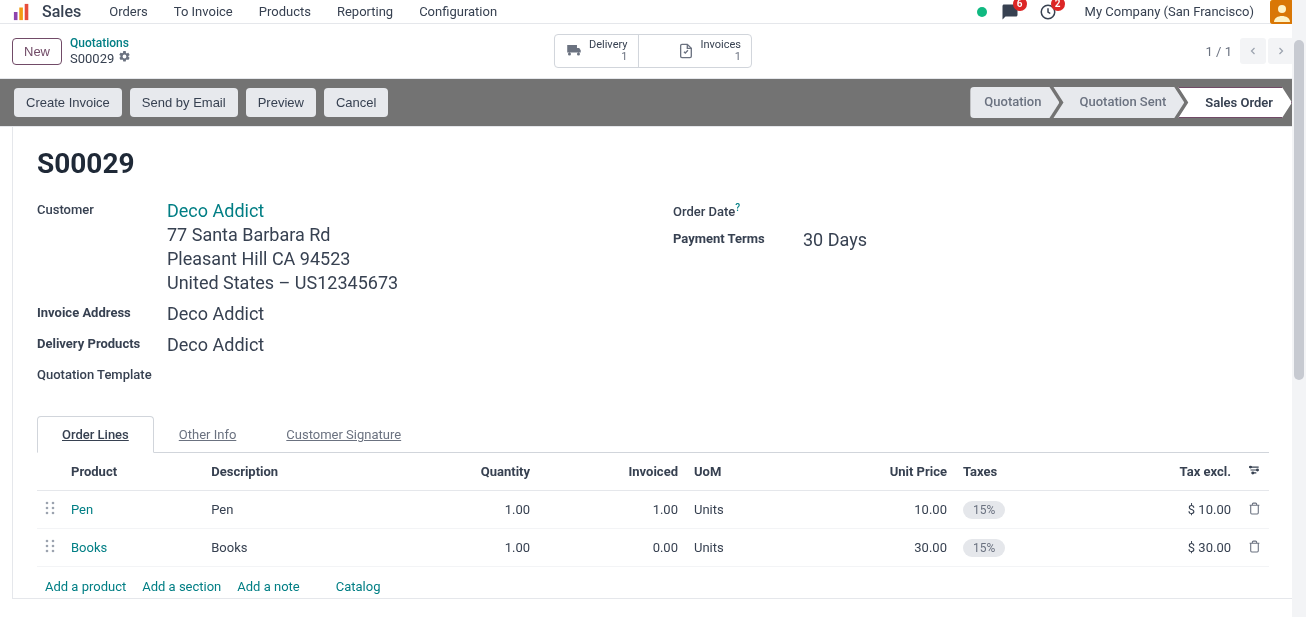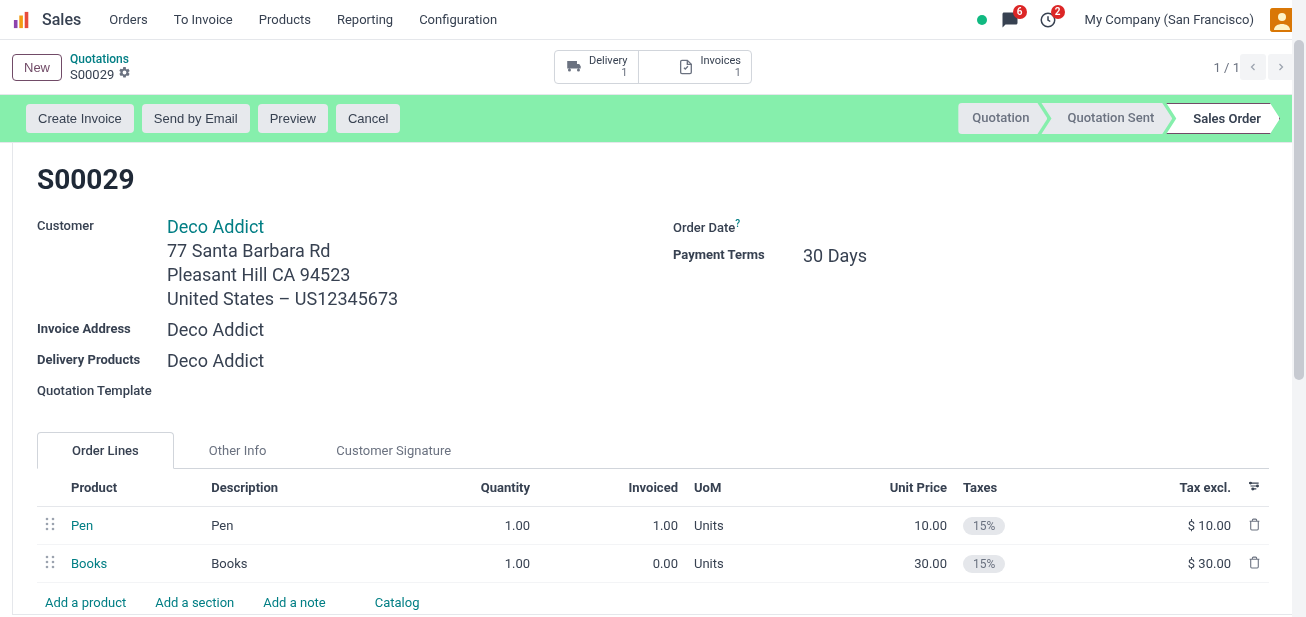--- a/index.html
+++ b/index.html
@@ -1,18 +1,18 @@
 <!DOCTYPE html>
 <html><head>
 <meta charset="utf-8">
 <style>
 * { box-sizing: border-box; margin: 0; padding: 0; }
 body { font-family: -apple-system, BlinkMacSystemFont, "Segoe UI", Roboto, sans-serif; font-size: 13px; color: #374151; background: #fff; width: 1306px; height: 617px; overflow: hidden; position: relative; }
 a { text-decoration: none; }
-.topnav { display: flex; align-items: center; height: 40px; padding: 0 12px; border-bottom: 1px solid #e5e7eb; gap: 6px; }
+.topnav { display: flex; align-items: center; height: 24px; padding: 0 12px; border-bottom: 1px solid #e5e7eb; gap: 6px; }
 .logo { width: 20px; height: 20px; display: inline-flex; align-items: center; justify-content: center; }
 .logo svg { width: 18px; height: 18px; }
 .app-title { font-size: 16px; font-weight: 500; color: #374151; margin-right: 12px; margin-left: 4px; }
 .nav-item { font-size: 13px; color: #374151; padding: 6px 10px; cursor: pointer; }
 .nav-spacer { flex: 1; }
 .status-dot { width: 10px; height: 10px; border-radius: 50%; background: #10b981; margin-right: 6px; }
 .chat-icon, .clock-icon { position: relative; width: 22px; height: 22px; display: inline-flex; align-items: center; justify-content: center; margin-right: 10px; cursor: pointer; }
 .badge-red { position: absolute; top: -4px; right: -6px; background: #dc2626; color: #fff; border-radius: 8px; font-size: 10px; font-weight: 600; min-width: 14px; height: 14px; display: flex; align-items: center; justify-content: center; padding: 0 3px; }
 .company-name { font-size: 13px; color: #374151; margin: 0 10px; cursor: pointer; }
 .avatar { width: 24px; height: 24px; border-radius: 3px; background: linear-gradient(135deg, #fbbf24, #f59e0b); display: flex; align-items: center; justify-content: center; font-size: 11px; font-weight: 700; color: #7c2d12; }
@@ -25,57 +25,57 @@
 .gear-icon { cursor: pointer; }
 
 .center-stats { position: absolute; left: 50%; transform: translateX(-50%); display: flex; gap: 0; border: 1px solid #d1d5db; border-radius: 4px; overflow: hidden; }
 .stat-box { display: flex; align-items: center; gap: 6px; padding: 4px 10px; cursor: pointer; border-right: 1px solid #d1d5db; }
 .stat-box:last-child { border-right: none; margin-left: 28px; }
 .stat-ico { width: 18px; height: 18px; display: flex; align-items: center; justify-content: center; color: #6b7280; }
 .stat-txt { display: flex; flex-direction: column; line-height: 1.1; text-align: right; }
 .stat-label { font-size: 11px; color: #374151; }
 .stat-val { font-size: 11px; color: #6b7280; }
 
-.right-pager { margin-left: auto; display: flex; align-items: center; }
+.right-pager { margin-left: auto; display: flex; align-items: center; gap: 8px; }
 .pager-text { font-size: 13px; color: #6b7280; }
 .pager-btns { display: flex; gap: 2px; }
 .pager-btn { width: 26px; height: 26px; display: flex; align-items: center; justify-content: center; background: #f3f4f6; border-radius: 3px; cursor: pointer; color: #9ca3af; }
 
-.actionbar { background: #86efac; border-top: 1px solid #e5e7eb; border-bottom: 1px solid #e5e7eb; padding: 8px 26px; display: flex; align-items: center; gap: 8px; }
+.actionbar { background: #737373; border-top: 1px solid #e5e7eb; border-bottom: 1px solid #e5e7eb; padding: 8px 14px; display: flex; align-items: center; gap: 8px; }
 .btn-secondary { background: #e7e9ed; border: none; color: #374151; padding: 7px 12px; border-radius: 4px; font-size: 13px; font-weight: 500; cursor: pointer; }
 .statusflow { margin-left: auto; display: flex; }
 .statusflow .stage { position: relative; padding: 7px 18px 7px 26px; background: #e7e9ed; color: #6b7280; font-size: 13px; font-weight: 500; cursor: pointer; clip-path: polygon(0 0, calc(100% - 10px) 0, 100% 50%, calc(100% - 10px) 100%, 0 100%, 10px 50%); margin-left: -6px; }
 .statusflow .stage:first-child { clip-path: polygon(0 0, calc(100% - 10px) 0, 100% 50%, calc(100% - 10px) 100%, 0 100%); margin-left: 0; border-top-left-radius: 4px; border-bottom-left-radius: 4px; padding-left: 14px; text-align: right; }
 .statusflow .stage.active { background: #fff; color: #374151; border: 1px solid #714B67; font-weight: 600; }
 
 .form-area { padding: 20px 24px; border: 1px solid #e5e7eb; border-top: none; margin: 0 12px; height: 472px; overflow-y: auto; }
 .record-title { font-size: 28px; font-weight: 700; color: #1f2937; margin-bottom: 20px; }
 .two-col { display: flex; gap: 40px; }
 .col { flex: 1; }
 .field-row { display: flex; margin-bottom: 10px; align-items: flex-start; }
 .field-label { width: 130px; font-size: 13px; color: #374151; font-weight: 500; padding-top: 2px; }
 .field-label.bold { font-weight: 700; }
 .field-value { flex: 1; font-size: 18px; color: #374151; }
 .link-val { color: #017e84; cursor: pointer; }
 .addr-line { margin-top: 3px; }
 .help-sup { color: #017e84; font-size: 10px; vertical-align: super; cursor: pointer; }
 
 .tabs { display: flex; margin-top: 24px; border-bottom: 1px solid #d1d5db; }
-.tab { padding: 10px 34px; font-size: 13px; color: #6b7280; cursor: pointer; border: 1px solid transparent; border-bottom: none; margin-bottom: -1px; }
+.tab { padding: 10px 24px; font-size: 13px; color: #6b7280; cursor: pointer; border: 1px solid transparent; border-bottom: none; margin-bottom: -1px; text-decoration: underline; }
 .tab.active { color: #374151; font-weight: 500; border-color: #d1d5db; border-bottom: 1px solid #fff; background: #fff; border-top-left-radius: 4px; border-top-right-radius: 4px; }
 
 table.lines { width: 100%; border-collapse: collapse; margin-top: 0; }
 table.lines th { text-align: left; font-size: 13px; font-weight: 700; color: #374151; padding: 10px 8px; border-bottom: 1px solid #e5e7eb; }
 table.lines th.r, table.lines td.r { text-align: right; }
 table.lines td { padding: 10px 8px; font-size: 13px; border-bottom: 1px solid #f3f4f6; vertical-align: middle; }
 .drag-handle { color: #9ca3af; cursor: grab; width: 14px; }
 .prod-link { color: #017e84; cursor: pointer; }
 .tax-pill { background: #e5e7eb; color: #6b7280; padding: 2px 10px; border-radius: 10px; font-size: 12px; }
 .trash { color: #6b7280; cursor: pointer; }
-.add-links { padding: 12px 8px; display: flex; gap: 29px; }
+.add-links { padding: 12px 8px; display: flex; gap: 16px; }
 .add-links a { color: #017e84; font-size: 13px; cursor: pointer; }
 .add-links a.cat { margin-left: 20px; }
 .opt-icon { cursor: pointer; color: #6b7280; }
 
 .scrollbar-fake { position: absolute; right: 0; top: 0; width: 14px; height: 100%; background: #f3f4f6; }
 .scrollbar-thumb { position: absolute; right: 2px; top: 40px; width: 10px; height: 340px; background: #c7cad1; border-radius: 5px; }
 </style>
 </head>
 <body>
 

